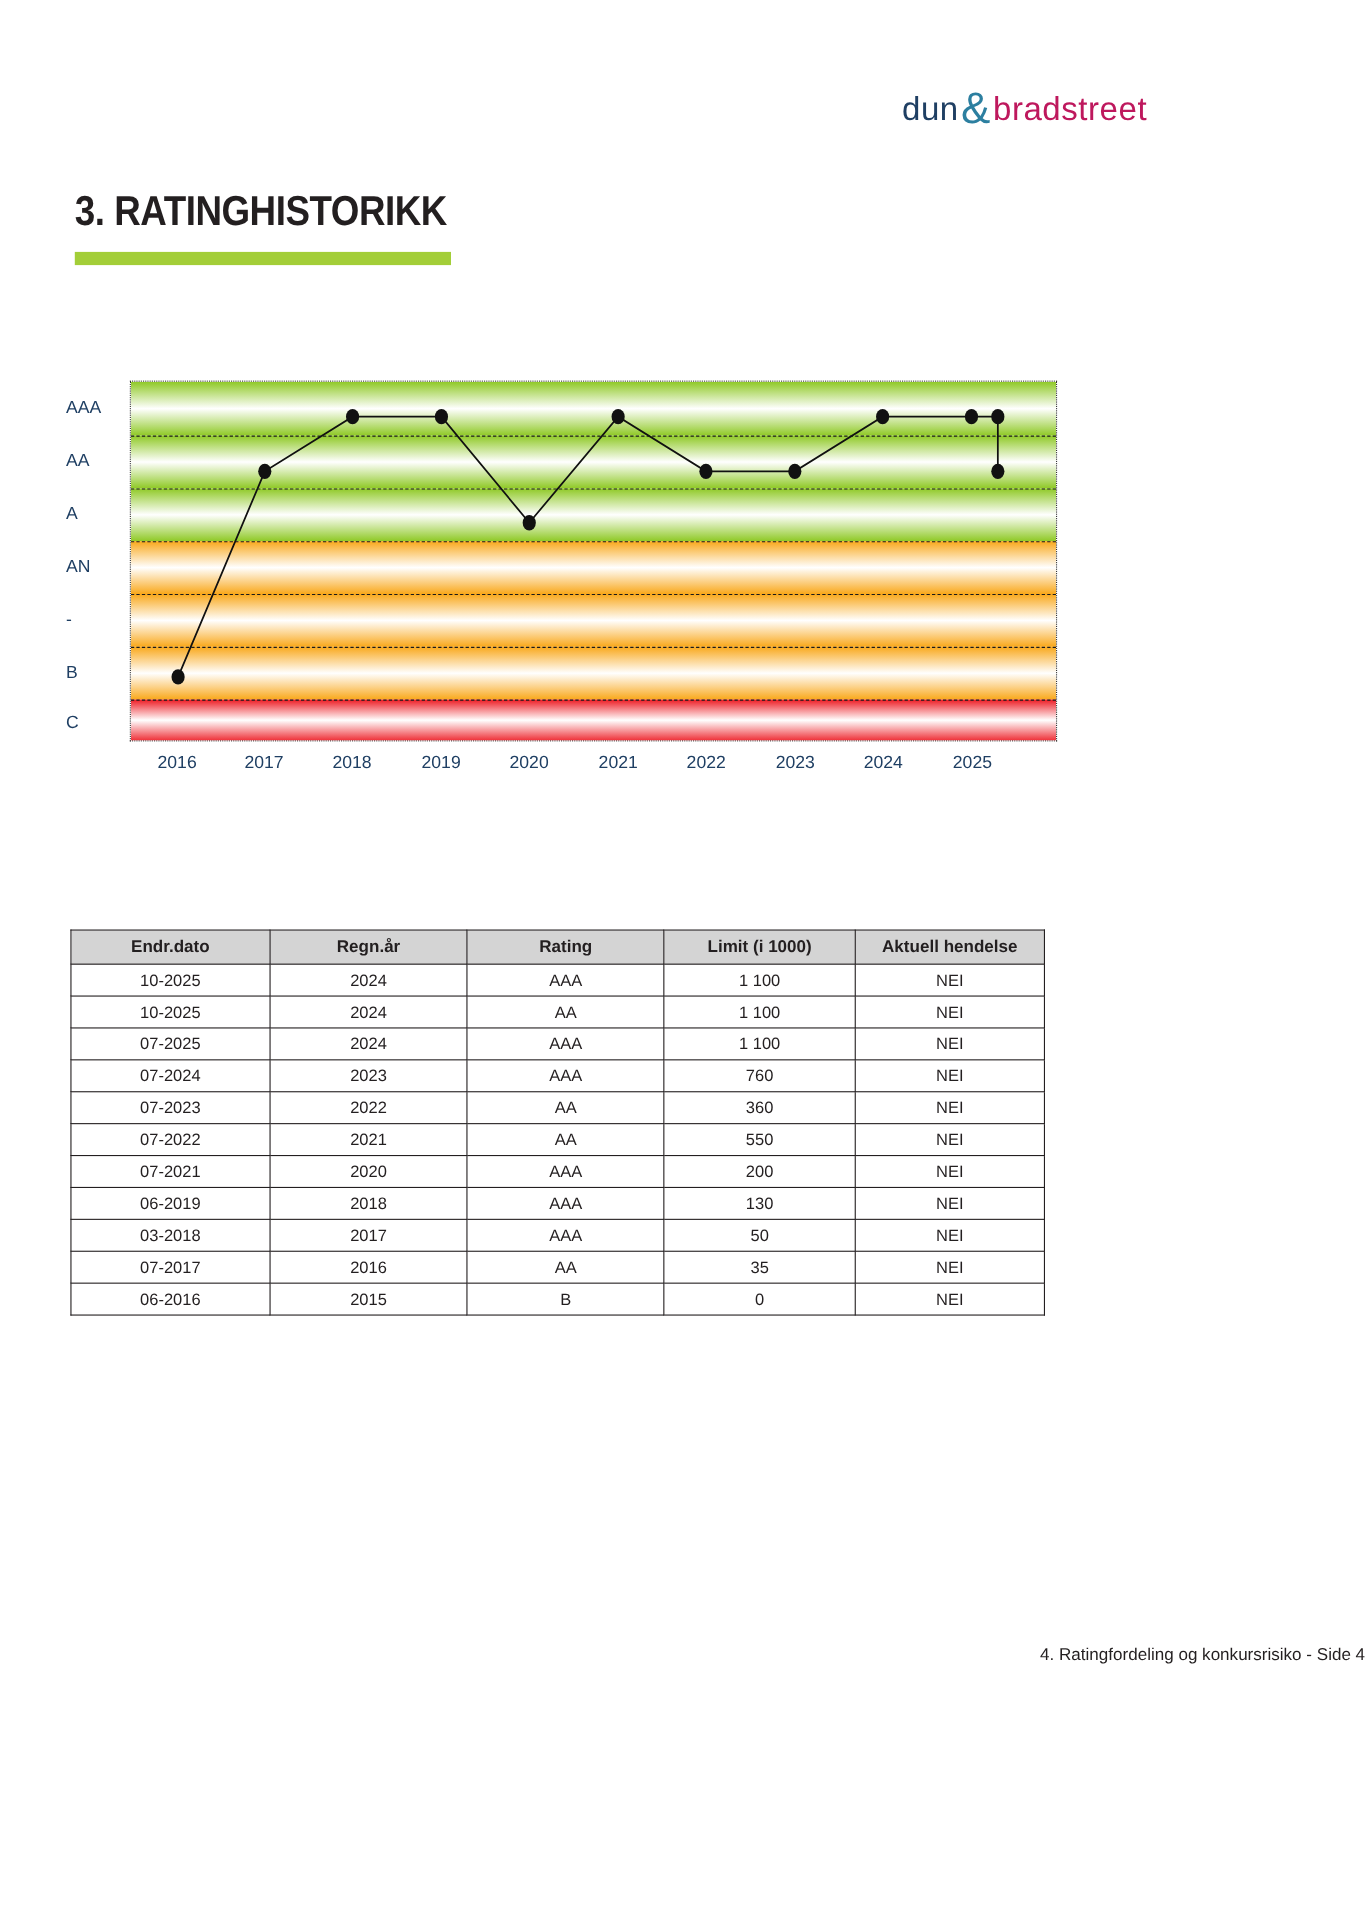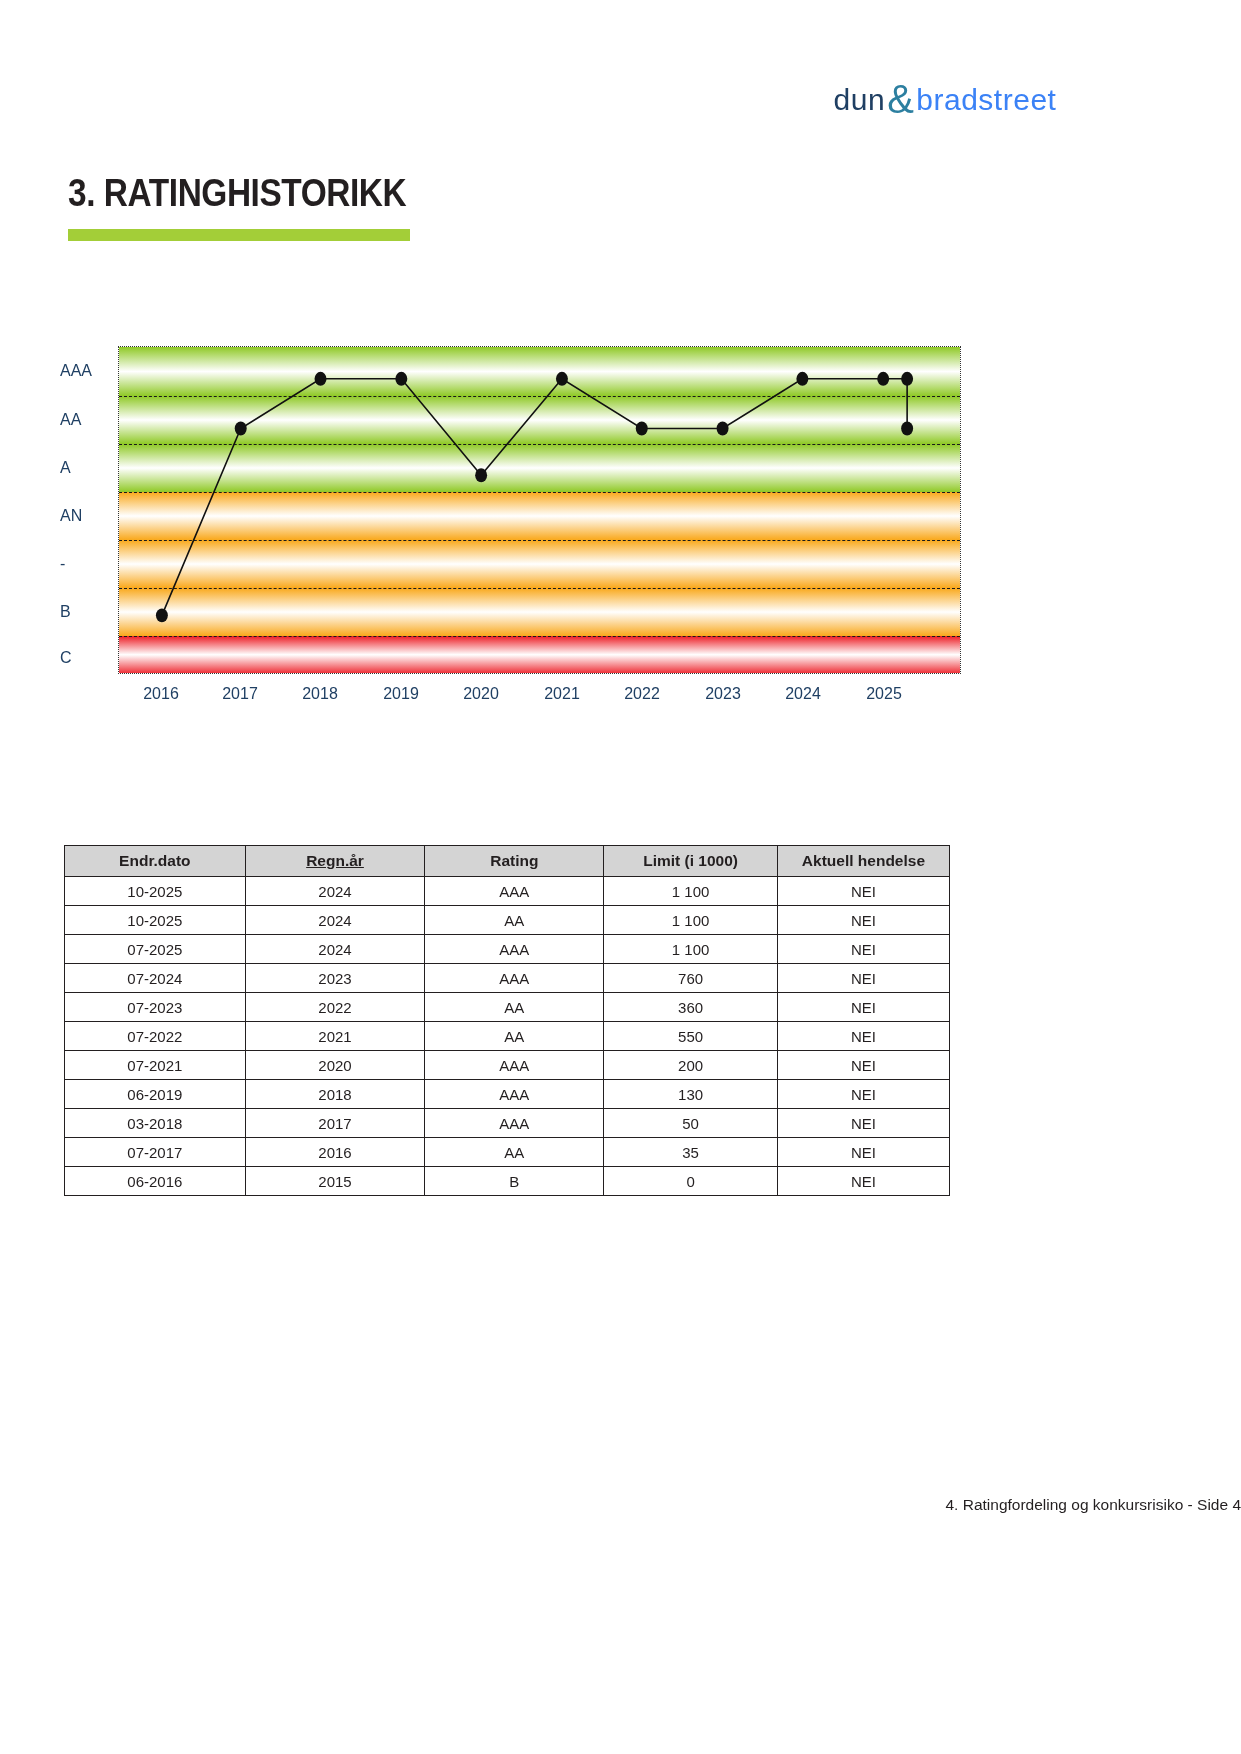--- a/index.html
+++ b/index.html
@@ -21,36 +21,35 @@
     position: absolute;
     top: 74px;
     left: 820px;
     width: 250px;
     height: 40px;
     display: flex;
     align-items: baseline;
     font-size: 30px;
     letter-spacing: 0.5px;
     white-space: nowrap;
-    justify-content: center;
   }
   .logo-dun {
     color: #1f3f63;
     font-weight: 400;
   }
   .logo-amp {
     color: #2c7fa0;
     font-size: 40px;
     font-weight: 400;
     padding: 0 2px;
     position: relative;
     top: 3px;
   }
   .logo-brad {
-    color: #3b82f6;
+    color: #be185d;
     font-weight: 400;
   }
 
   
   .page-title {
     position: absolute;
     top: 172px;
     left: 68px;
     font-size: 38px;
     font-weight: bold;
@@ -154,21 +153,21 @@
     padding: 0 4px;
     color: #231f20;
   }
   .rating-table th {
     background: #d4d4d4;
     font-weight: bold;
     font-size: 15.5px;
     height: 30px;
   }
   .col-0 { width: 180px; }
-  .col-1 { width: 180px; text-decoration: underline; }
+  .col-1 { width: 180px; }
   .col-2 { width: 180px; }
   .col-3 { width: 175px; }
   .col-4 { width: 171px; }
 
   
   .footer {
     position: absolute;
     top: 1496px;
     left: 0;
     width: 1241px;

